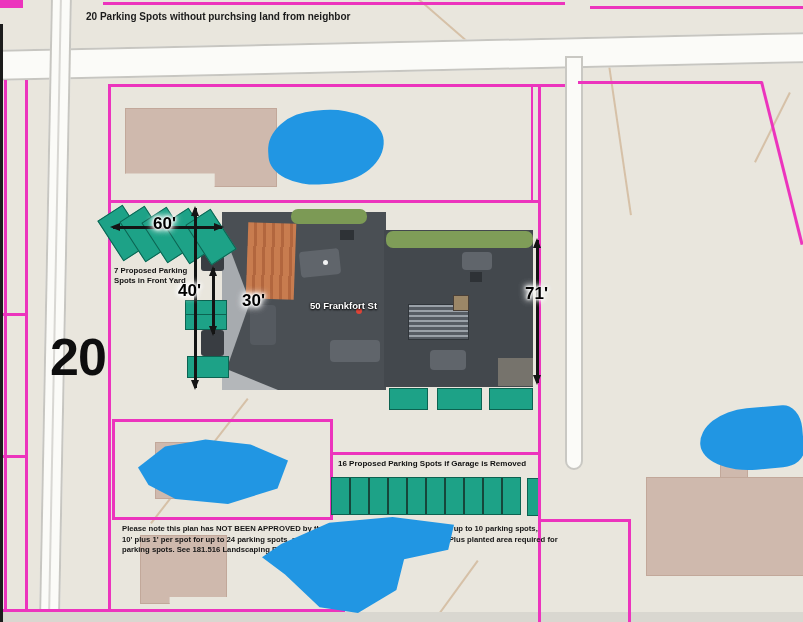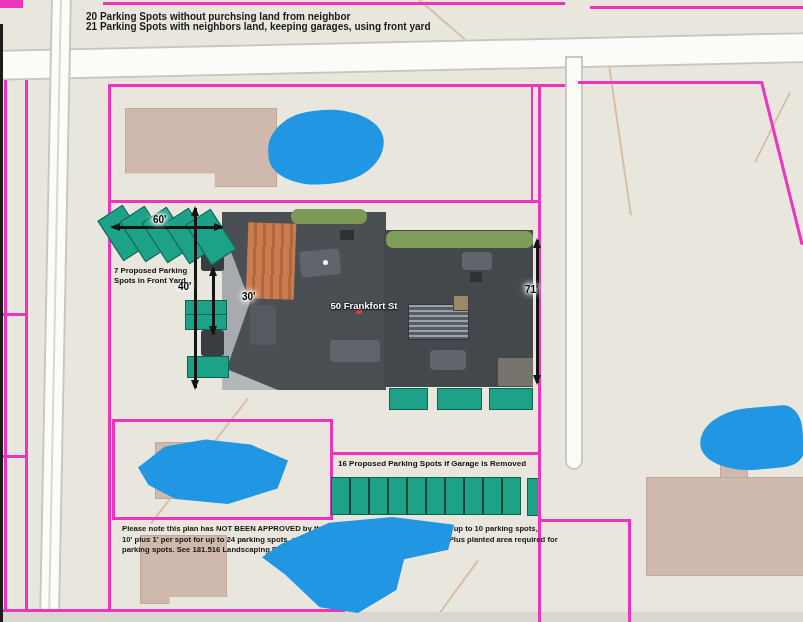--- a/index.html
+++ b/index.html
@@ -50,21 +50,21 @@
   .awning{left:408px;top:304px;width:59px;height:34px;border:1px solid #30353a;
     background:repeating-linear-gradient(180deg,#9aa1a8 0 2px,#565c63 2px 5px);}
   .patch{background:#60656b;border-radius:4px;}
   .vent{background:#2e3236;}
   .chimney{left:453px;top:295px;width:14px;height:14px;background:#9c8767;border:1px solid #4a4038;}
   .wdot{left:323px;top:260px;width:5px;height:5px;border-radius:50%;background:#f2f3f4;}
   .concrete{left:498px;top:358px;width:35px;height:28px;background:#76736c;}
   .drivecorner{left:222px;top:352px;width:56px;height:38px;background:#b4b7ba;
     clip-path:polygon(0 40%,100% 100%,0 100%);}
   .garage{width:23px;height:26px;background:#393d42;border-radius:3px;z-index:4;}
-  .street-label{left:310px;top:300px;width:108px;text-align:center;color:#fff;
+  .street-label{left:310px;top:300px;width:108px;text-align:left;color:#fff;
     font-size:9.5px;font-weight:700;text-shadow:0 1px 2px #000,0 0 2px #000;z-index:5;}
   .pin{left:356px;top:308px;width:6px;height:6px;border-radius:50%;background:#e04438;z-index:4;}
   
   .green{background:#1da287;border:1.5px solid #0c6351;box-sizing:border-box;}
   .angled-wrap{left:102px;top:203px;width:150px;height:64px;z-index:5;}
   .angled-stall{position:absolute;width:30px;height:48px;background:#1da287;
     border:1.5px solid #0c6351;box-sizing:border-box;transform:rotate(-33deg);}
   .angled-stall:nth-child(1){left:6px;top:6px;}
   .angled-stall:nth-child(2){left:28px;top:7px;}
   .angled-stall:nth-child(3){left:50px;top:8px;}
@@ -75,21 +75,21 @@
   .row10 .stall-cell{flex:1;border-right:2px solid #16463b;}
   .row10 .stall-cell:last-child{border-right:none;}
   .stub11{left:527px;top:478px;width:13px;height:38px;z-index:2;}
   
   .dline{background:#141414;z-index:5;}
   .ah{width:0;height:0;z-index:5;}
   .ah-up{border-left:4.5px solid transparent;border-right:4.5px solid transparent;border-bottom:10px solid #141414;}
   .ah-down{border-left:4.5px solid transparent;border-right:4.5px solid transparent;border-top:10px solid #141414;}
   .ah-left{border-top:4.5px solid transparent;border-bottom:4.5px solid transparent;border-right:10px solid #141414;}
   .ah-right{border-top:4.5px solid transparent;border-bottom:4.5px solid transparent;border-left:10px solid #141414;}
-  .dimlab{color:#000;font-size:10px;font-weight:700;z-index:5;
+  .dimlab{color:#000;font-size:17px;font-weight:700;z-index:5;
     text-shadow:0 0 2px #fff,0 0 3px #fff,0 0 4px #fff,0 0 6px #fff,0 0 8px #fff,0 0 8px #fff;}
   
   .blob{background:#2196e3;z-index:6;}
   .blob1{left:268px;top:110px;width:116px;height:74px;border-radius:46% 54% 52% 48%/55% 50% 58% 45%;transform:rotate(-4deg);}
   .blob2{left:138px;top:436px;width:150px;height:70px;
     clip-path:polygon(0 45%,18% 15%,45% 5%,75% 12%,100% 35%,93% 75%,60% 97%,25% 90%,7% 70%);}
   .blob3{left:262px;top:517px;width:192px;height:96px;
     clip-path:polygon(10% 28%,35% 6%,68% 0,100% 8%,97% 34%,74% 44%,70% 76%,50% 100%,30% 94%,12% 60%,0 42%);}
   .blob4{left:700px;top:408px;width:103px;height:62px;border-radius:55% 20% 25% 60%/60% 45% 30% 55%;transform:rotate(-5deg);}
   
@@ -214,23 +214,23 @@
   <div class="abs ah ah-down" style="left:533px;top:375px;"></div>
   <div class="abs dimlab" style="left:525px;top:284px;">71'</div>
 
   <div class="abs blob blob1"></div>
   <div class="abs blob blob2"></div>
   <div class="abs blob blob3"></div>
   <div class="abs blob blob4"></div>
 
   <div class="abs optlist">
     <div>20 Parking Spots without purchsing land from neighbor</div>
-    <div>21 Parking Spots with neighbors land, keeping garages, using front yard</div>
   </div>
 
+  <div class="abs headline-count">20</div>
 
   <div class="abs fy-label">
     <div>7 Proposed Parking</div>
     <div>Spots in Front Yard</div>
   </div>
 
   <div class="abs row10-label">16 Proposed Parking Spots if Garage is Removed</div>
 
   <div class="abs note">
     <div>Please note this plan has NOT BEEN APPROVED by the City.  The set back rules are 10' for up to 10 parking spots,</div>

